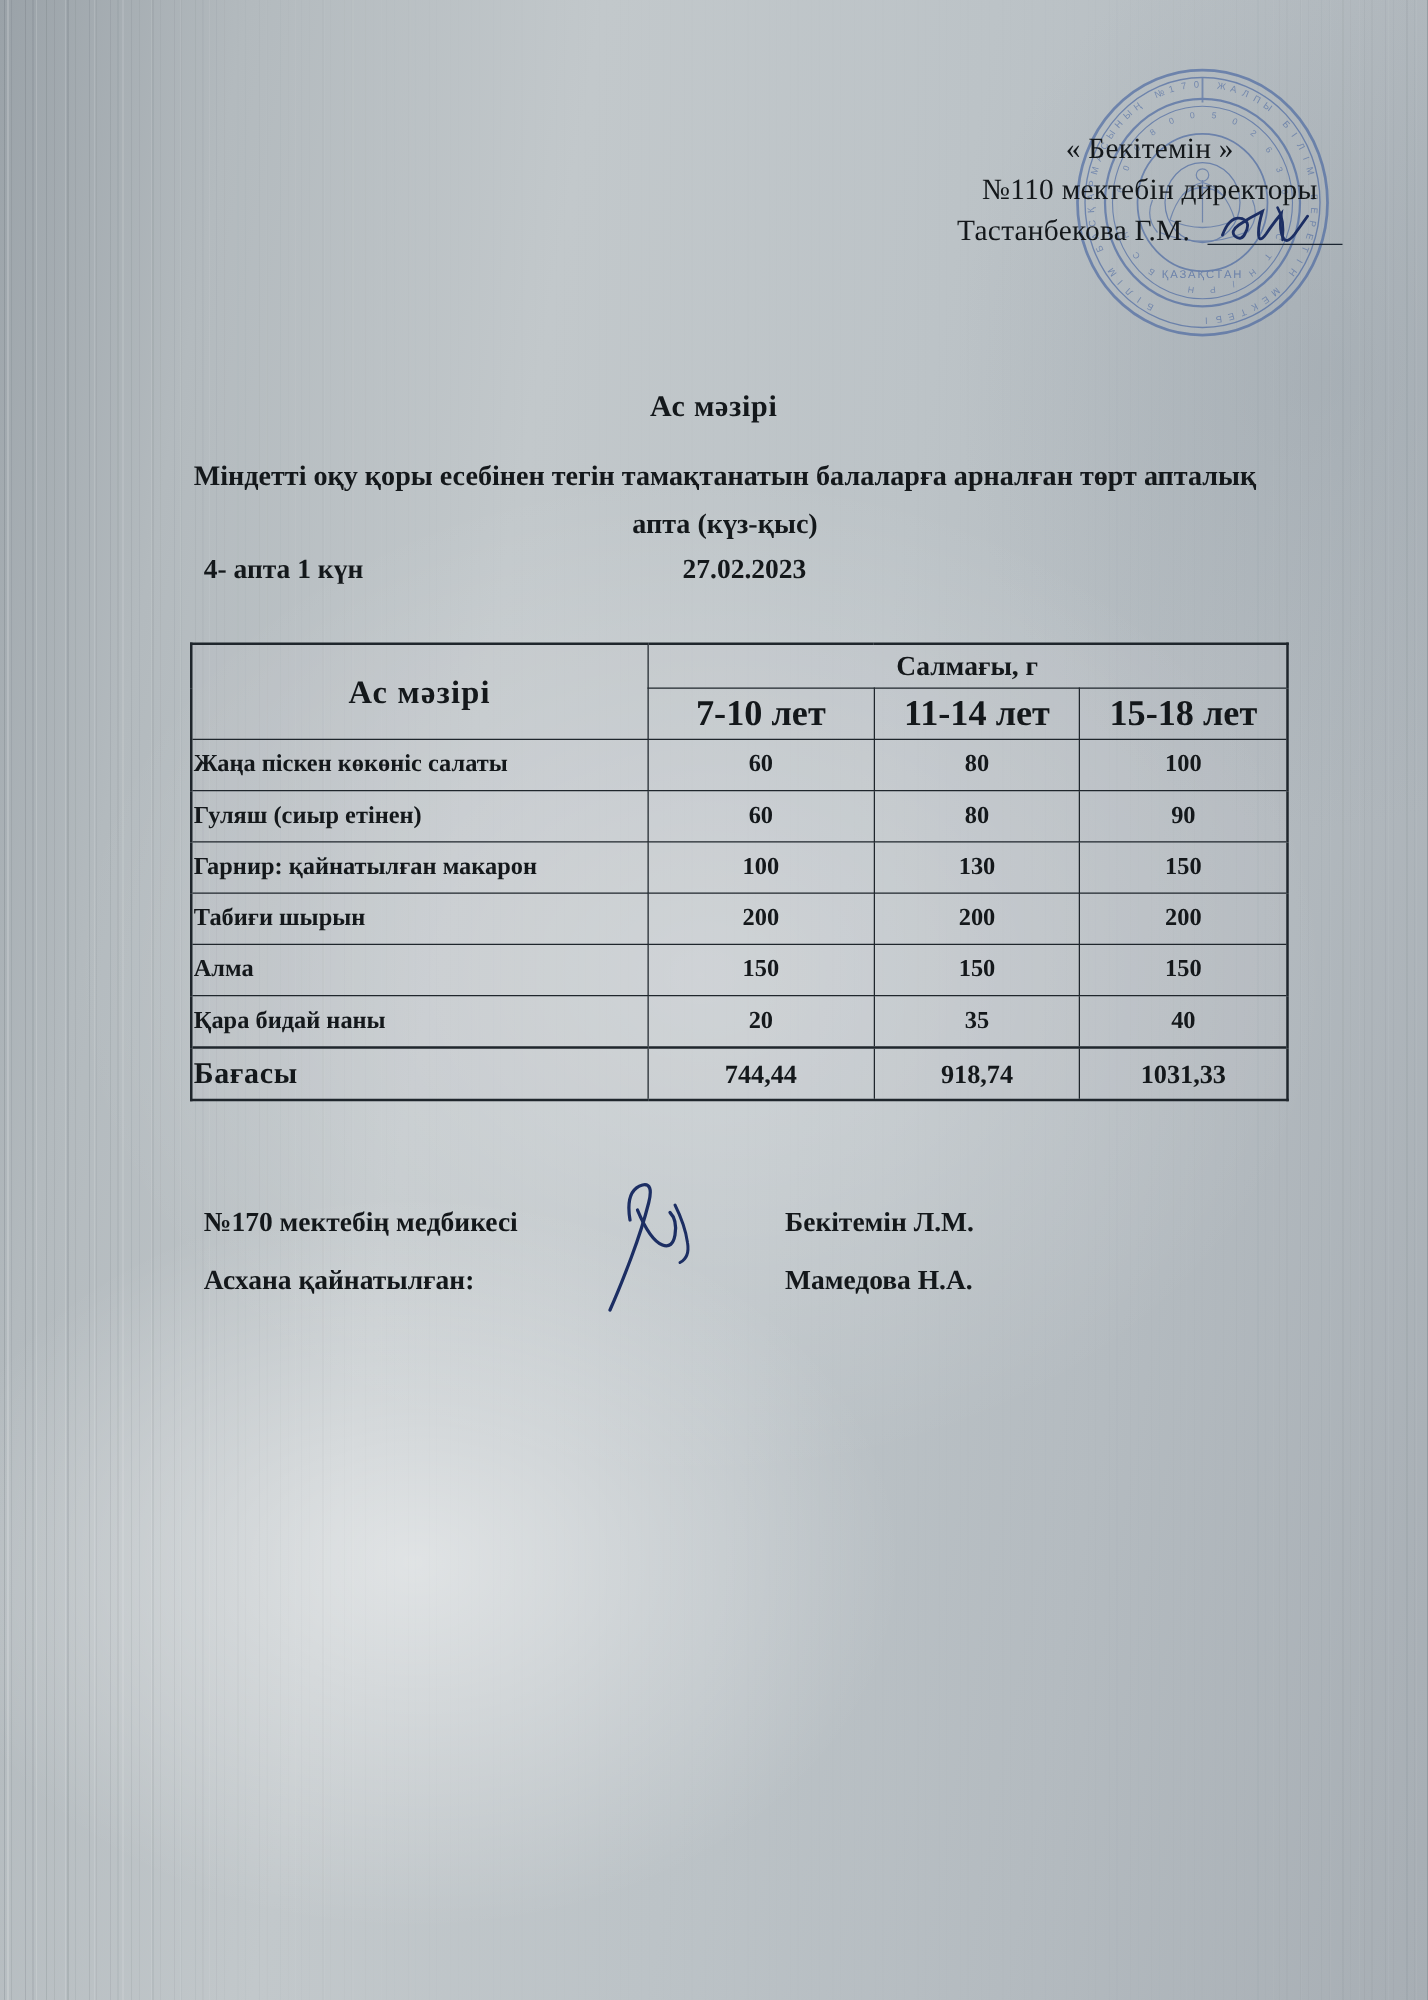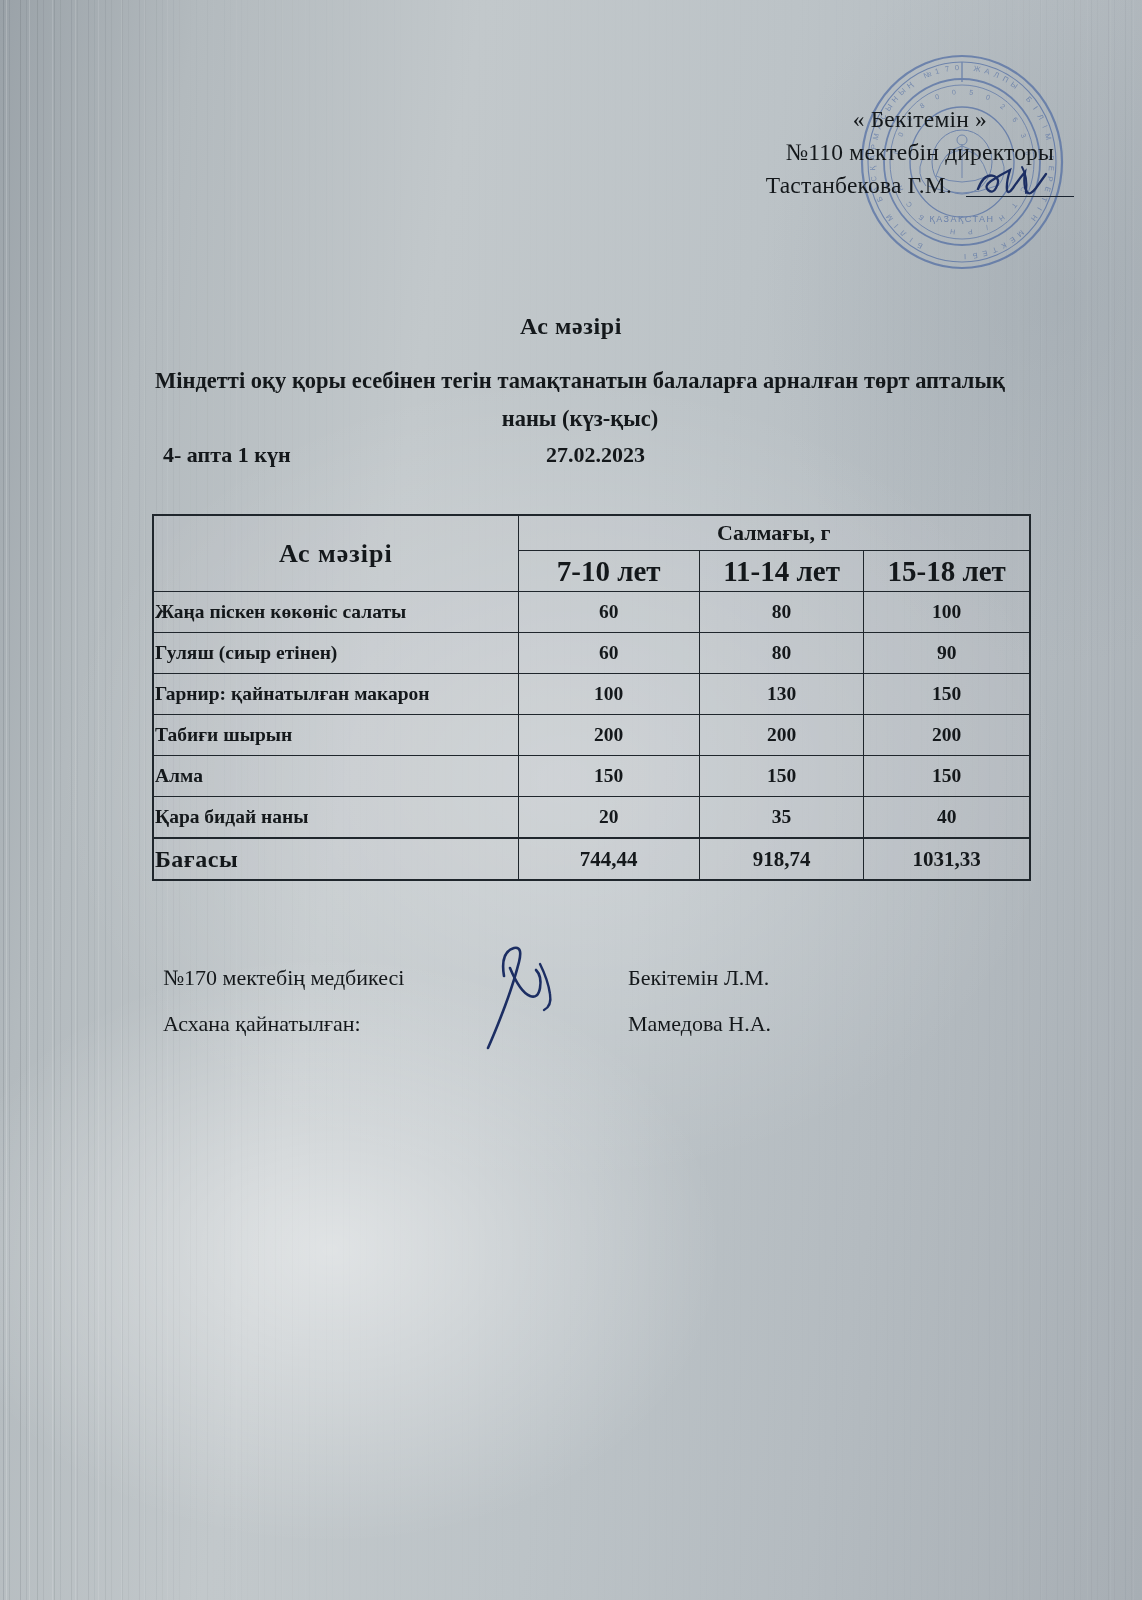--- a/index.html
+++ b/index.html
@@ -187,21 +187,21 @@
   .outer-right { border-right-width: 2.6px !important; }
   .thick-above { border-top-width: 2.6px !important; }
 
   
   .footer {
     position: absolute;
     left: 163px;
     top: 955px;
     width: 860px;
     font-size: 22px;
-    font-weight: normal;
+    font-weight: bold;
     line-height: 46px;
   }
   .footer .frow { position: relative; height: 46px; }
   .footer .role { position: absolute; left: 0; top: 0; }
   .footer .person { position: absolute; left: 465px; top: 0; }
   .footer-sig {
     position: absolute;
     left: 478px;
     top: 938px;
     width: 120px;
@@ -327,21 +327,21 @@
             <path d="M8,30 q6,-16 16,-13 q7,3 2,12 q-3,6 -8,2 q-4,-4 3,-9 q9,-6 19,-11 q-4,13 -3,20 q1,5 6,-2 q6,-9 12,-16 q-2,14 2,20 q3,4 9,-4 q5,-7 10,-14" fill="none" stroke="#1c2e63" stroke-width="2.3" stroke-linecap="round"></path>
             <path d="M52,8 q6,10 4,26" fill="none" stroke="#1c2e63" stroke-width="2" stroke-linecap="round"></path>
           </svg><span class="rule"></span></span>
     </span>
   </div>
 
   <div class="doc-title">Ас  мәзірі</div>
 
   <div class="doc-subtitle">
     <div>Міндетті оқу қоры есебінен  тегін тамақтанатын балаларға арналған төрт  апталық</div>
-    <div>наны (күз-қыс)</div>
+    <div>апта (күз-қыс)</div>
   </div>
 
   <div class="meta-row">
     <span class="week">4- апта  1 күн</span>
     <span class="date">27.02.2023</span>
   </div>
 
   <table class="menu-table">
     <thead>
       <tr>

